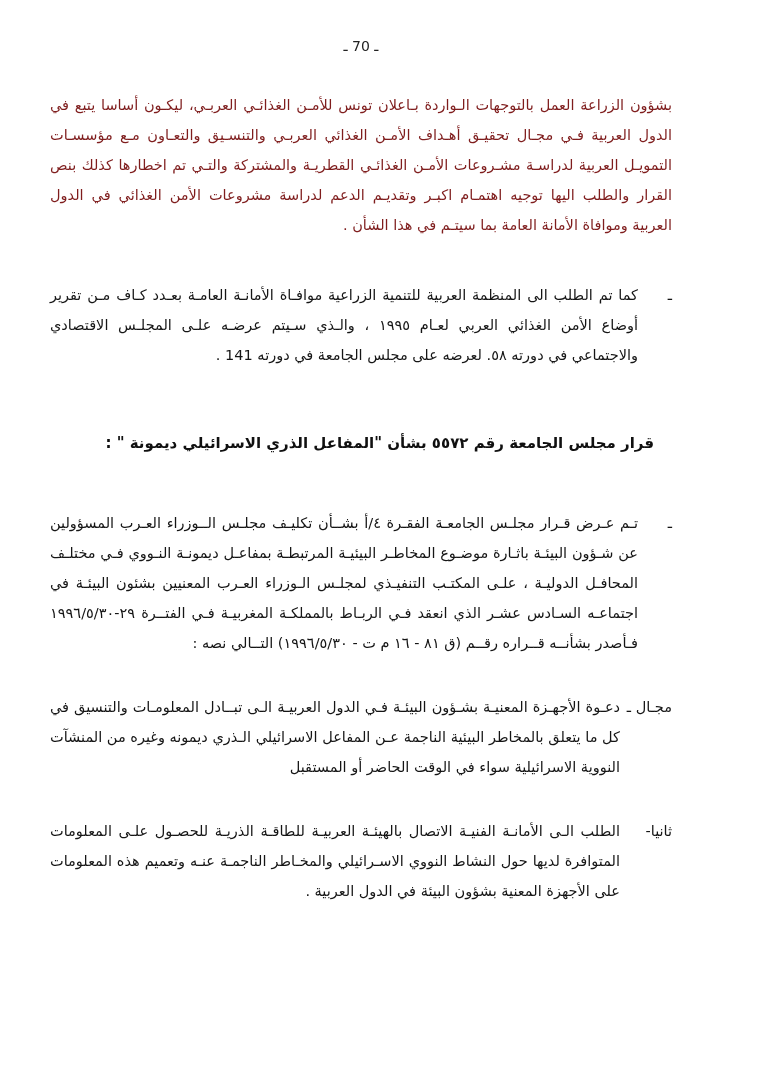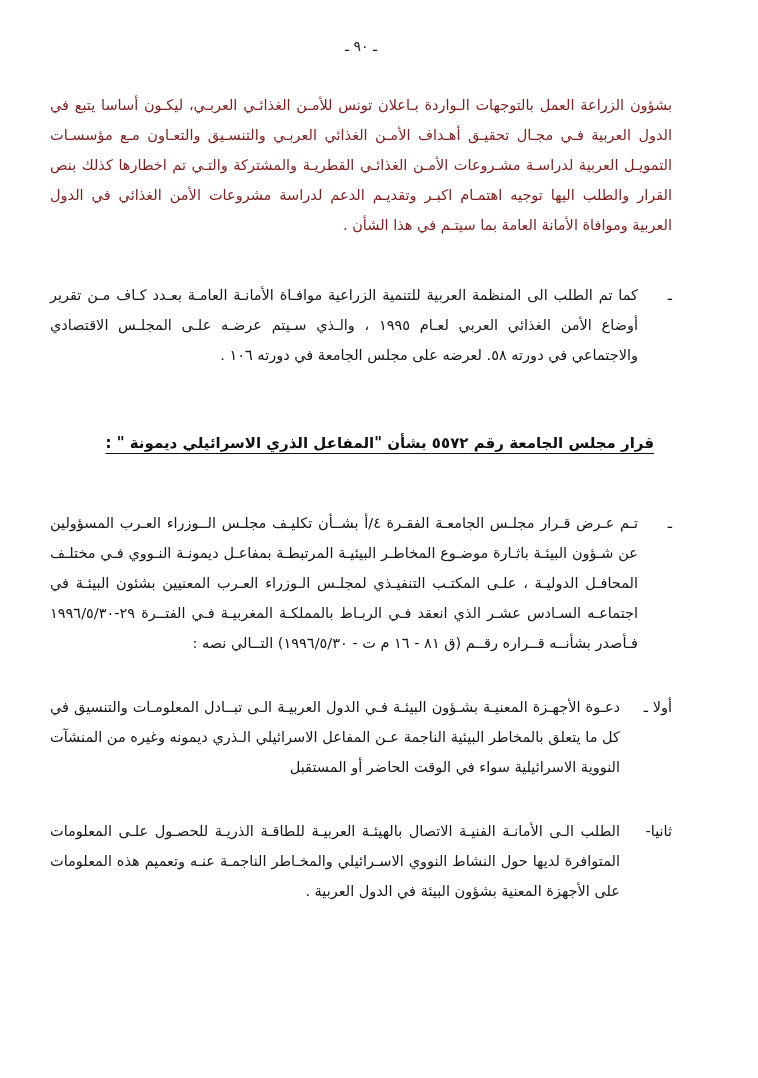--- a/index.html
+++ b/index.html
@@ -71,55 +71,54 @@
     margin-top: 58px;
     margin-bottom: 50px;
     padding-right: 18px;
     font-size: 15px;
     font-weight: bold;
     color: #101010;
     line-height: 30px;
   }
 
   .section-heading .underlined {
-    text-decoration: underline;
     text-underline-offset: 5px;
     text-decoration-thickness: 1px;
     margin-left: 16px;
   }
 
   .gap-md { margin-top: 34px; }
   .gap-lg { margin-top: 40px; }
 </style>
 </head>
 <body>
 
 <div class="page">
   <div class="content">
 
-    <div class="page-number">ـ  ٩٠  ـ</div>
+    <div class="page-number">ـ  70  ـ</div>
 
     <p class="para">بشؤون الزراعة العمل بالتوجهات الـواردة بـاعلان تونس للأمـن الغذائـي العربـي، ليكـون أساسا يتبع في الدول العربية فـي مجـال تحقيـق أهـداف الأمـن الغذائي العربـي والتنسـيق والتعـاون مـع مؤسسـات التمويـل العربية لدراسـة مشـروعات الأمـن الغذائـي القطريـة والمشتركة والتـي تم اخطارها كذلك بنص القرار والطلب اليها توجيه اهتمـام اكبـر وتقديـم الدعم لدراسة مشروعات الأمن الغذائي في الدول العربية وموافاة الأمانة العامة بما سيتـم في هذا الشأن .</p>
 
     <div class="hang gap-lg">
       <span class="marker">ـ</span>
-      <div class="body-text">كما تم الطلب الى المنظمة العربية للتنمية الزراعية موافـاة الأمانـة العامـة بعـدد كـاف مـن تقرير أوضاع الأمن الغذائي العربي لعـام ١٩٩٥ ، والـذي سـيتم عرضـه علـى المجلـس الاقتصادي والاجتماعي في دورته ٥٨. لعرضه على مجلس الجامعة في دورته ١٠٦ .</div>
+      <div class="body-text">كما تم الطلب الى المنظمة العربية للتنمية الزراعية موافـاة الأمانـة العامـة بعـدد كـاف مـن تقرير أوضاع الأمن الغذائي العربي لعـام ١٩٩٥ ، والـذي سـيتم عرضـه علـى المجلـس الاقتصادي والاجتماعي في دورته ٥٨. لعرضه على مجلس الجامعة في دورته 141 .</div>
     </div>
 
     <div class="section-heading">
       <span class="underlined">قرار مجلس الجامعة رقم ٥٥٧٢ بشأن "المفاعل الذري الاسرائيلي ديمونة " :</span>
     </div>
 
     <div class="hang">
       <span class="marker">ـ</span>
       <div class="body-text">تـم عـرض قـرار مجلـس الجامعـة  الفقـرة ٤/أ بشــأن تكليـف مجلـس الــوزراء العـرب المسؤولين عن شـؤون البيئـة باثـارة موضـوع المخاطـر البيئيـة المرتبطـة بمفاعـل ديمونـة النـووي فـي مختلـف المحافـل الدوليـة ،  علـى المكتـب التنفيـذي لمجلـس الـوزراء العـرب المعنيين بشئون البيئـة   في اجتماعـه السـادس عشـر الذي انعقد فـي الربـاط بالمملكـة المغربيـة فـي الفتــرة ٢٩-١٩٩٦/٥/٣٠ فـأصدر بشأنــه قــراره رقــم (ق ٨١ - ١٦ م ت - ١٩٩٦/٥/٣٠) التــالي نصه :</div>
     </div>
 
     <div class="hang gap-md">
-      <span class="marker wide">أولا ـ</span>
+      <span class="marker wide">مجـال ـ</span>
       <div class="body-text">دعـوة الأجهـزة المعنيـة بشـؤون البيئـة فـي الدول العربيـة الـى تبــادل المعلومـات والتنسيق في كل ما يتعلق بالمخاطر البيئية الناجمة عـن المفاعل الاسرائيلي الـذري ديمونه وغيره من المنشآت النووية الاسرائيلية سواء في الوقت الحاضر أو المستقبل</div>
     </div>
 
     <div class="hang gap-md">
       <span class="marker wide">ثانيا-</span>
       <div class="body-text">الطلب الـى الأمانـة الفنيـة الاتصال بالهيئـة العربيـة للطاقـة الذريـة للحصـول علـى المعلومات المتوافرة لديها حول النشاط النووي  الاسـرائيلي والمخـاطر الناجمـة عنـه وتعميم هذه المعلومات على الأجهزة المعنية بشؤون البيئة في الدول العربية .</div>
     </div>
 
   </div>
 </div>

